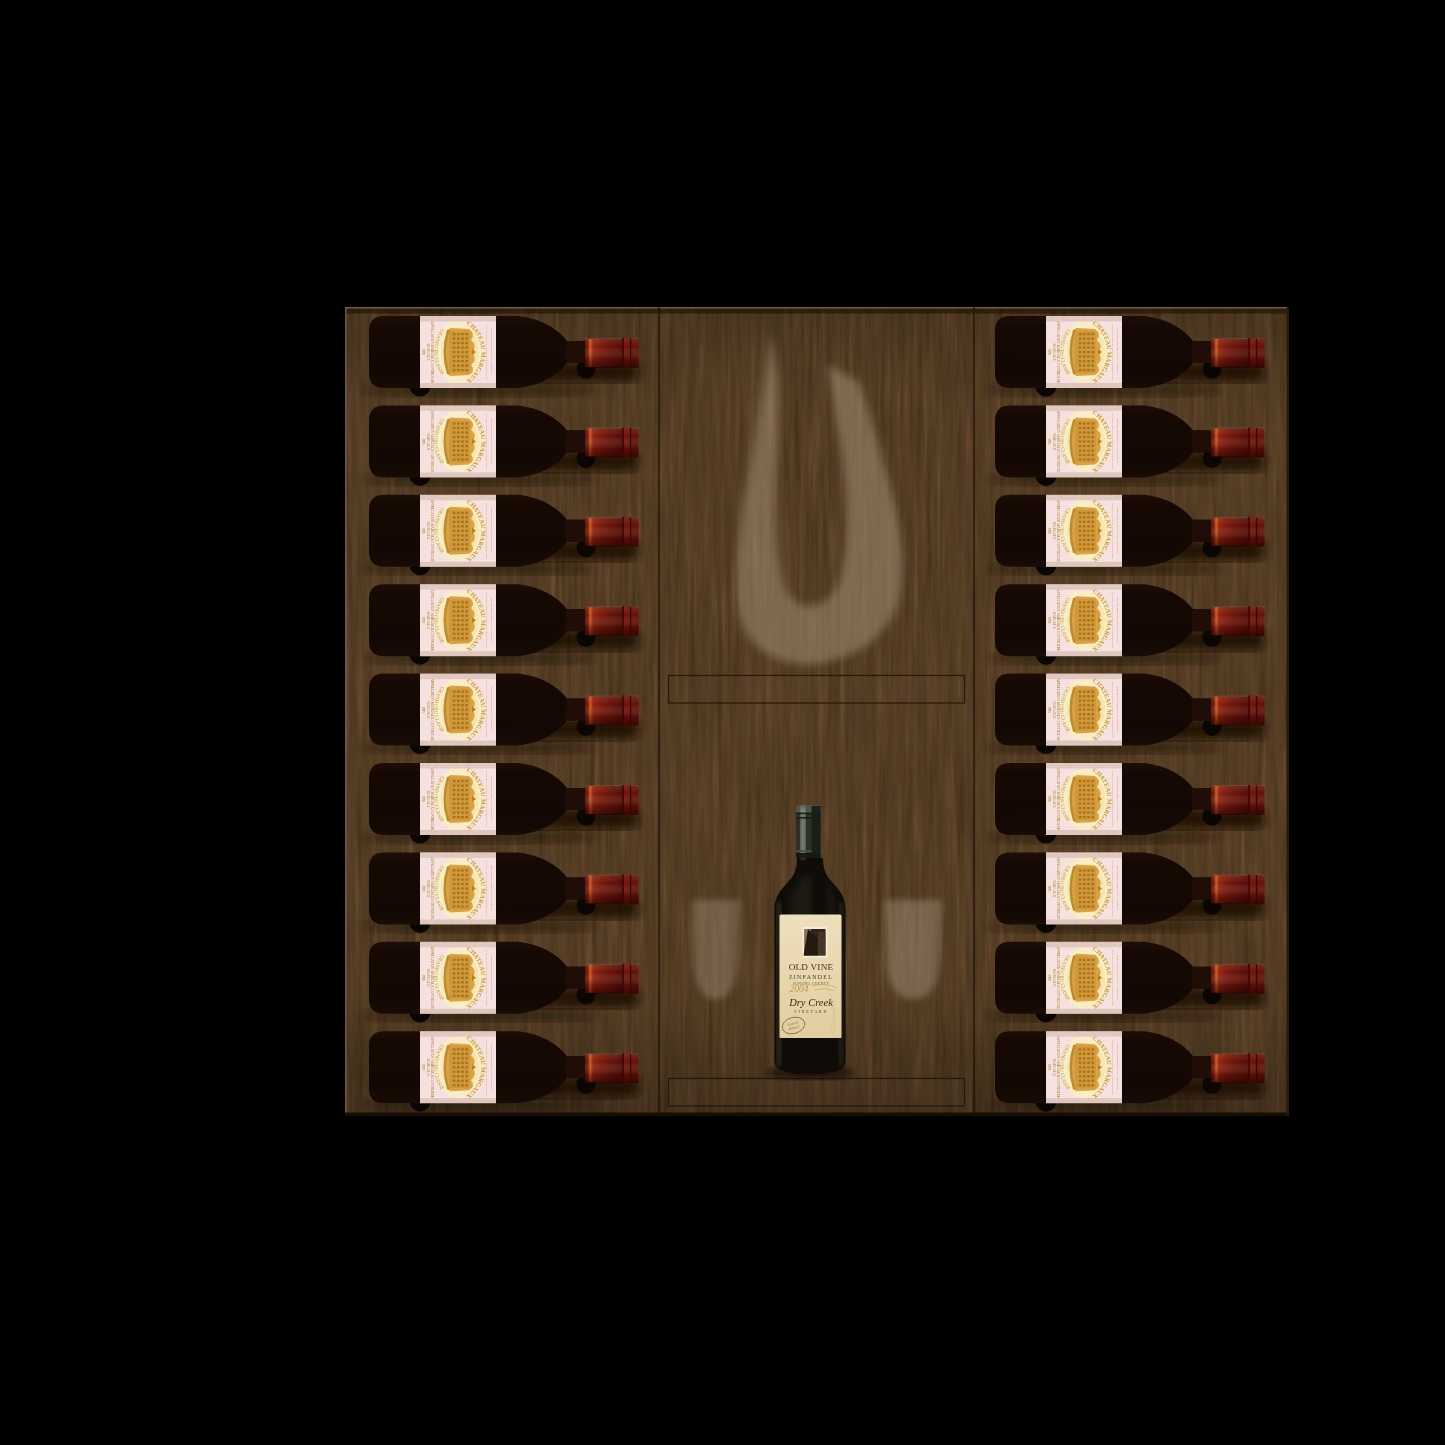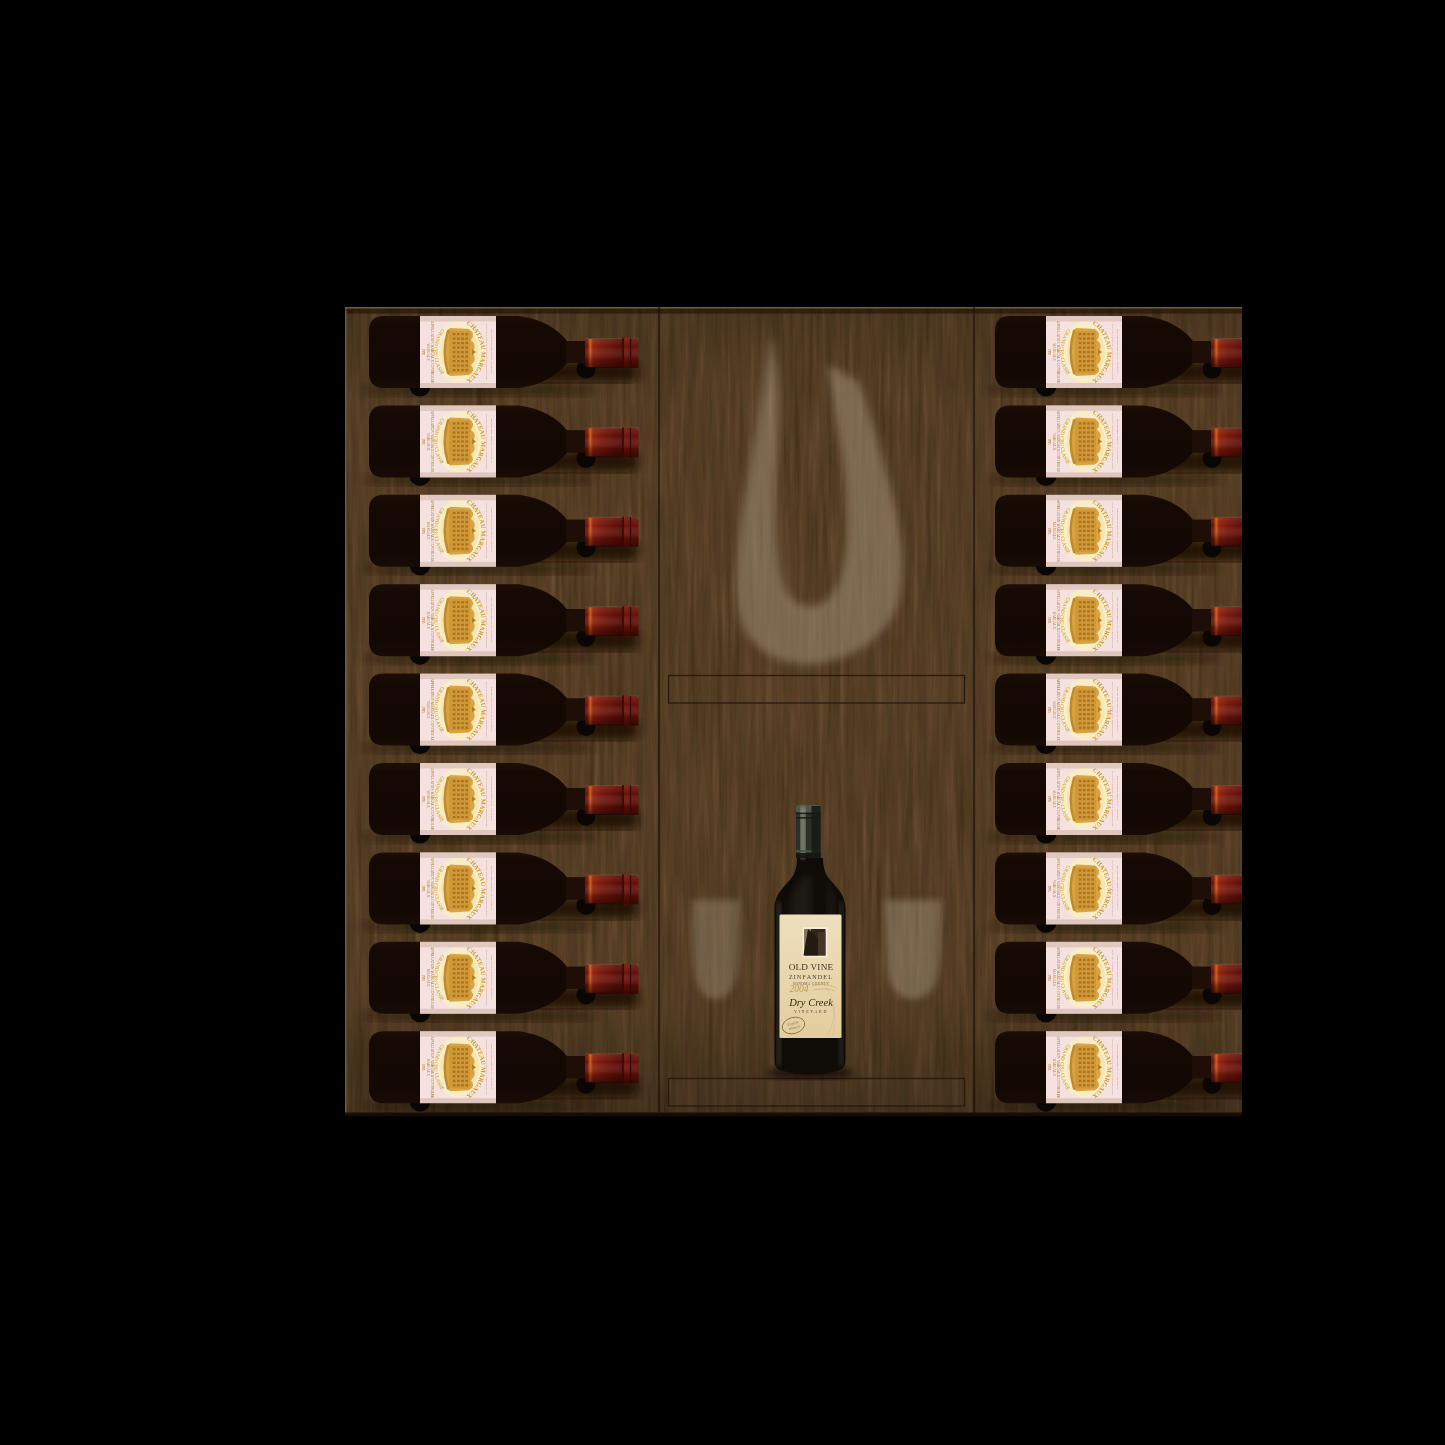--- a/index.html
+++ b/index.html
@@ -1,16 +1,16 @@
 <!DOCTYPE html>
 <html><head>
 <meta charset="utf-8">
 <style>
 html,body{margin:0;padding:0;background:#000;}
-#stage{width:1242px;height:1445px;position:relative;overflow:hidden;background:#fef9c3;}
+#stage{width:1445px;height:1445px;position:relative;overflow:hidden;background:#fef9c3;}
 svg{display:block}
 </style>
 </head>
 <body>
 <div id="stage">
 <svg width="1445" height="1445" viewBox="0 0 1445 1445">
 <defs>
 
   <filter id="grain" x="0%" y="0%" width="100%" height="100%">
     <feTurbulence type="fractalNoise" baseFrequency="0.22 0.008" numOctaves="4" seed="11" result="n"></feTurbulence>

